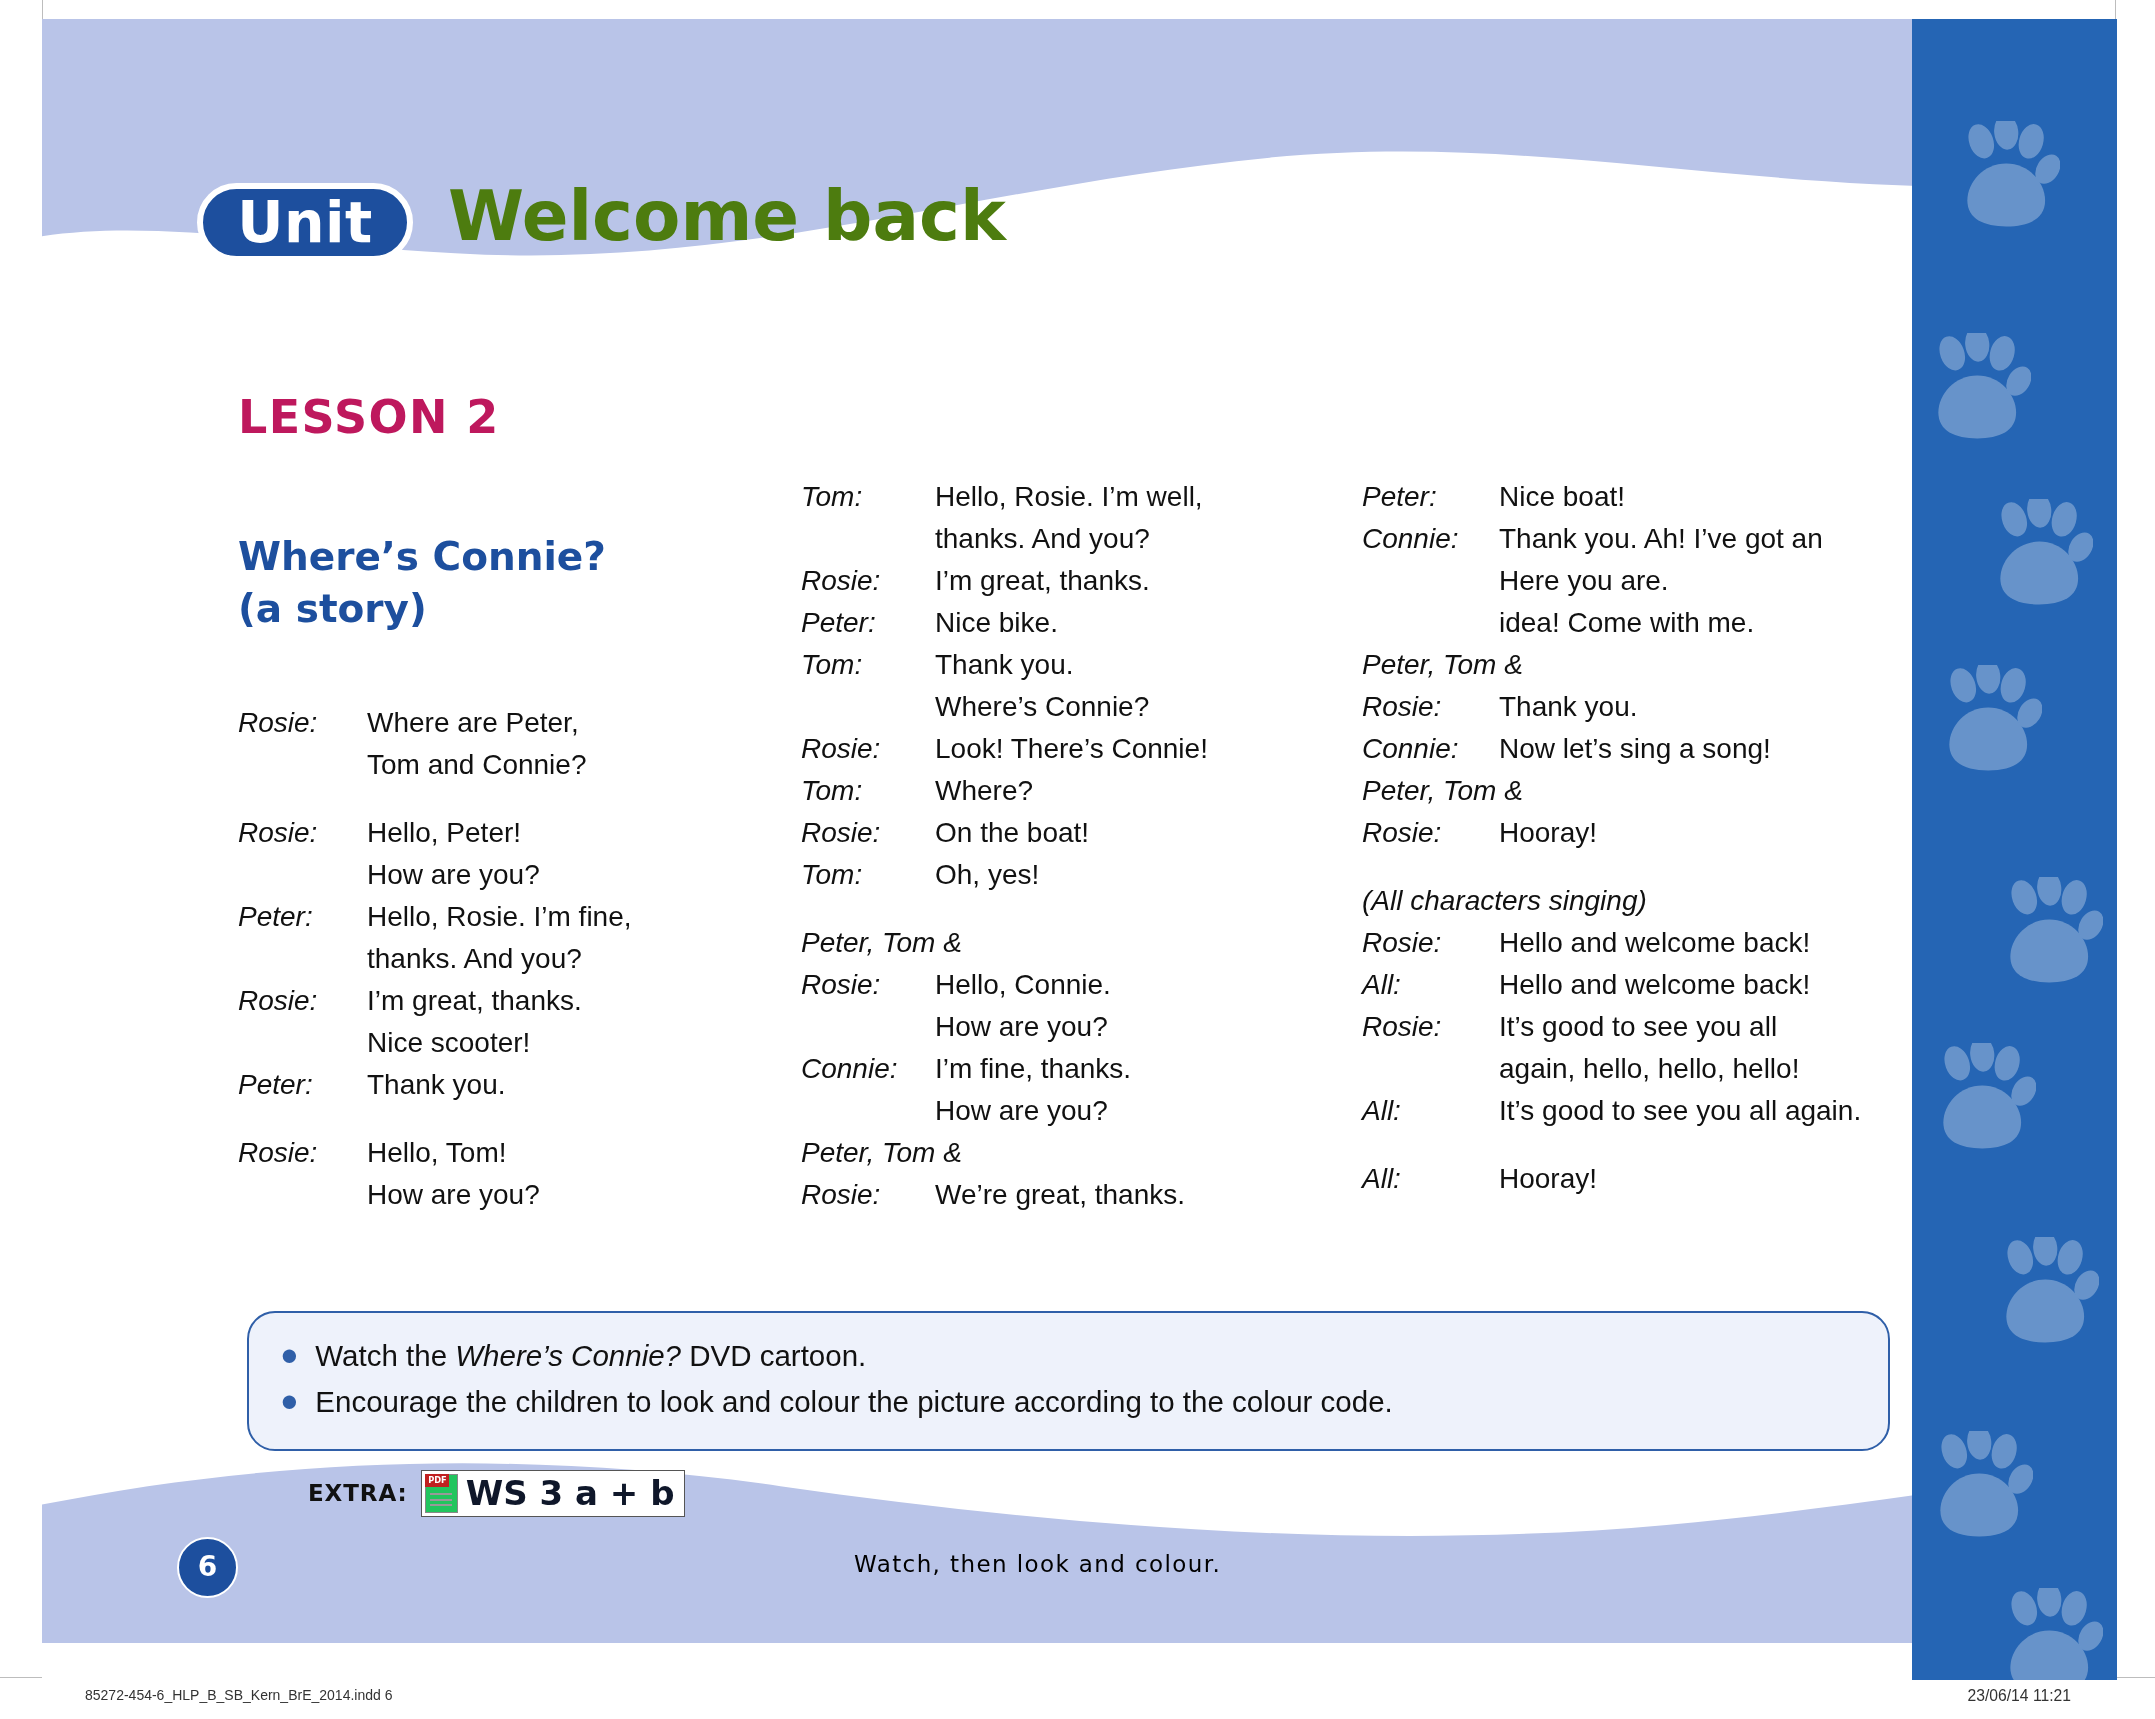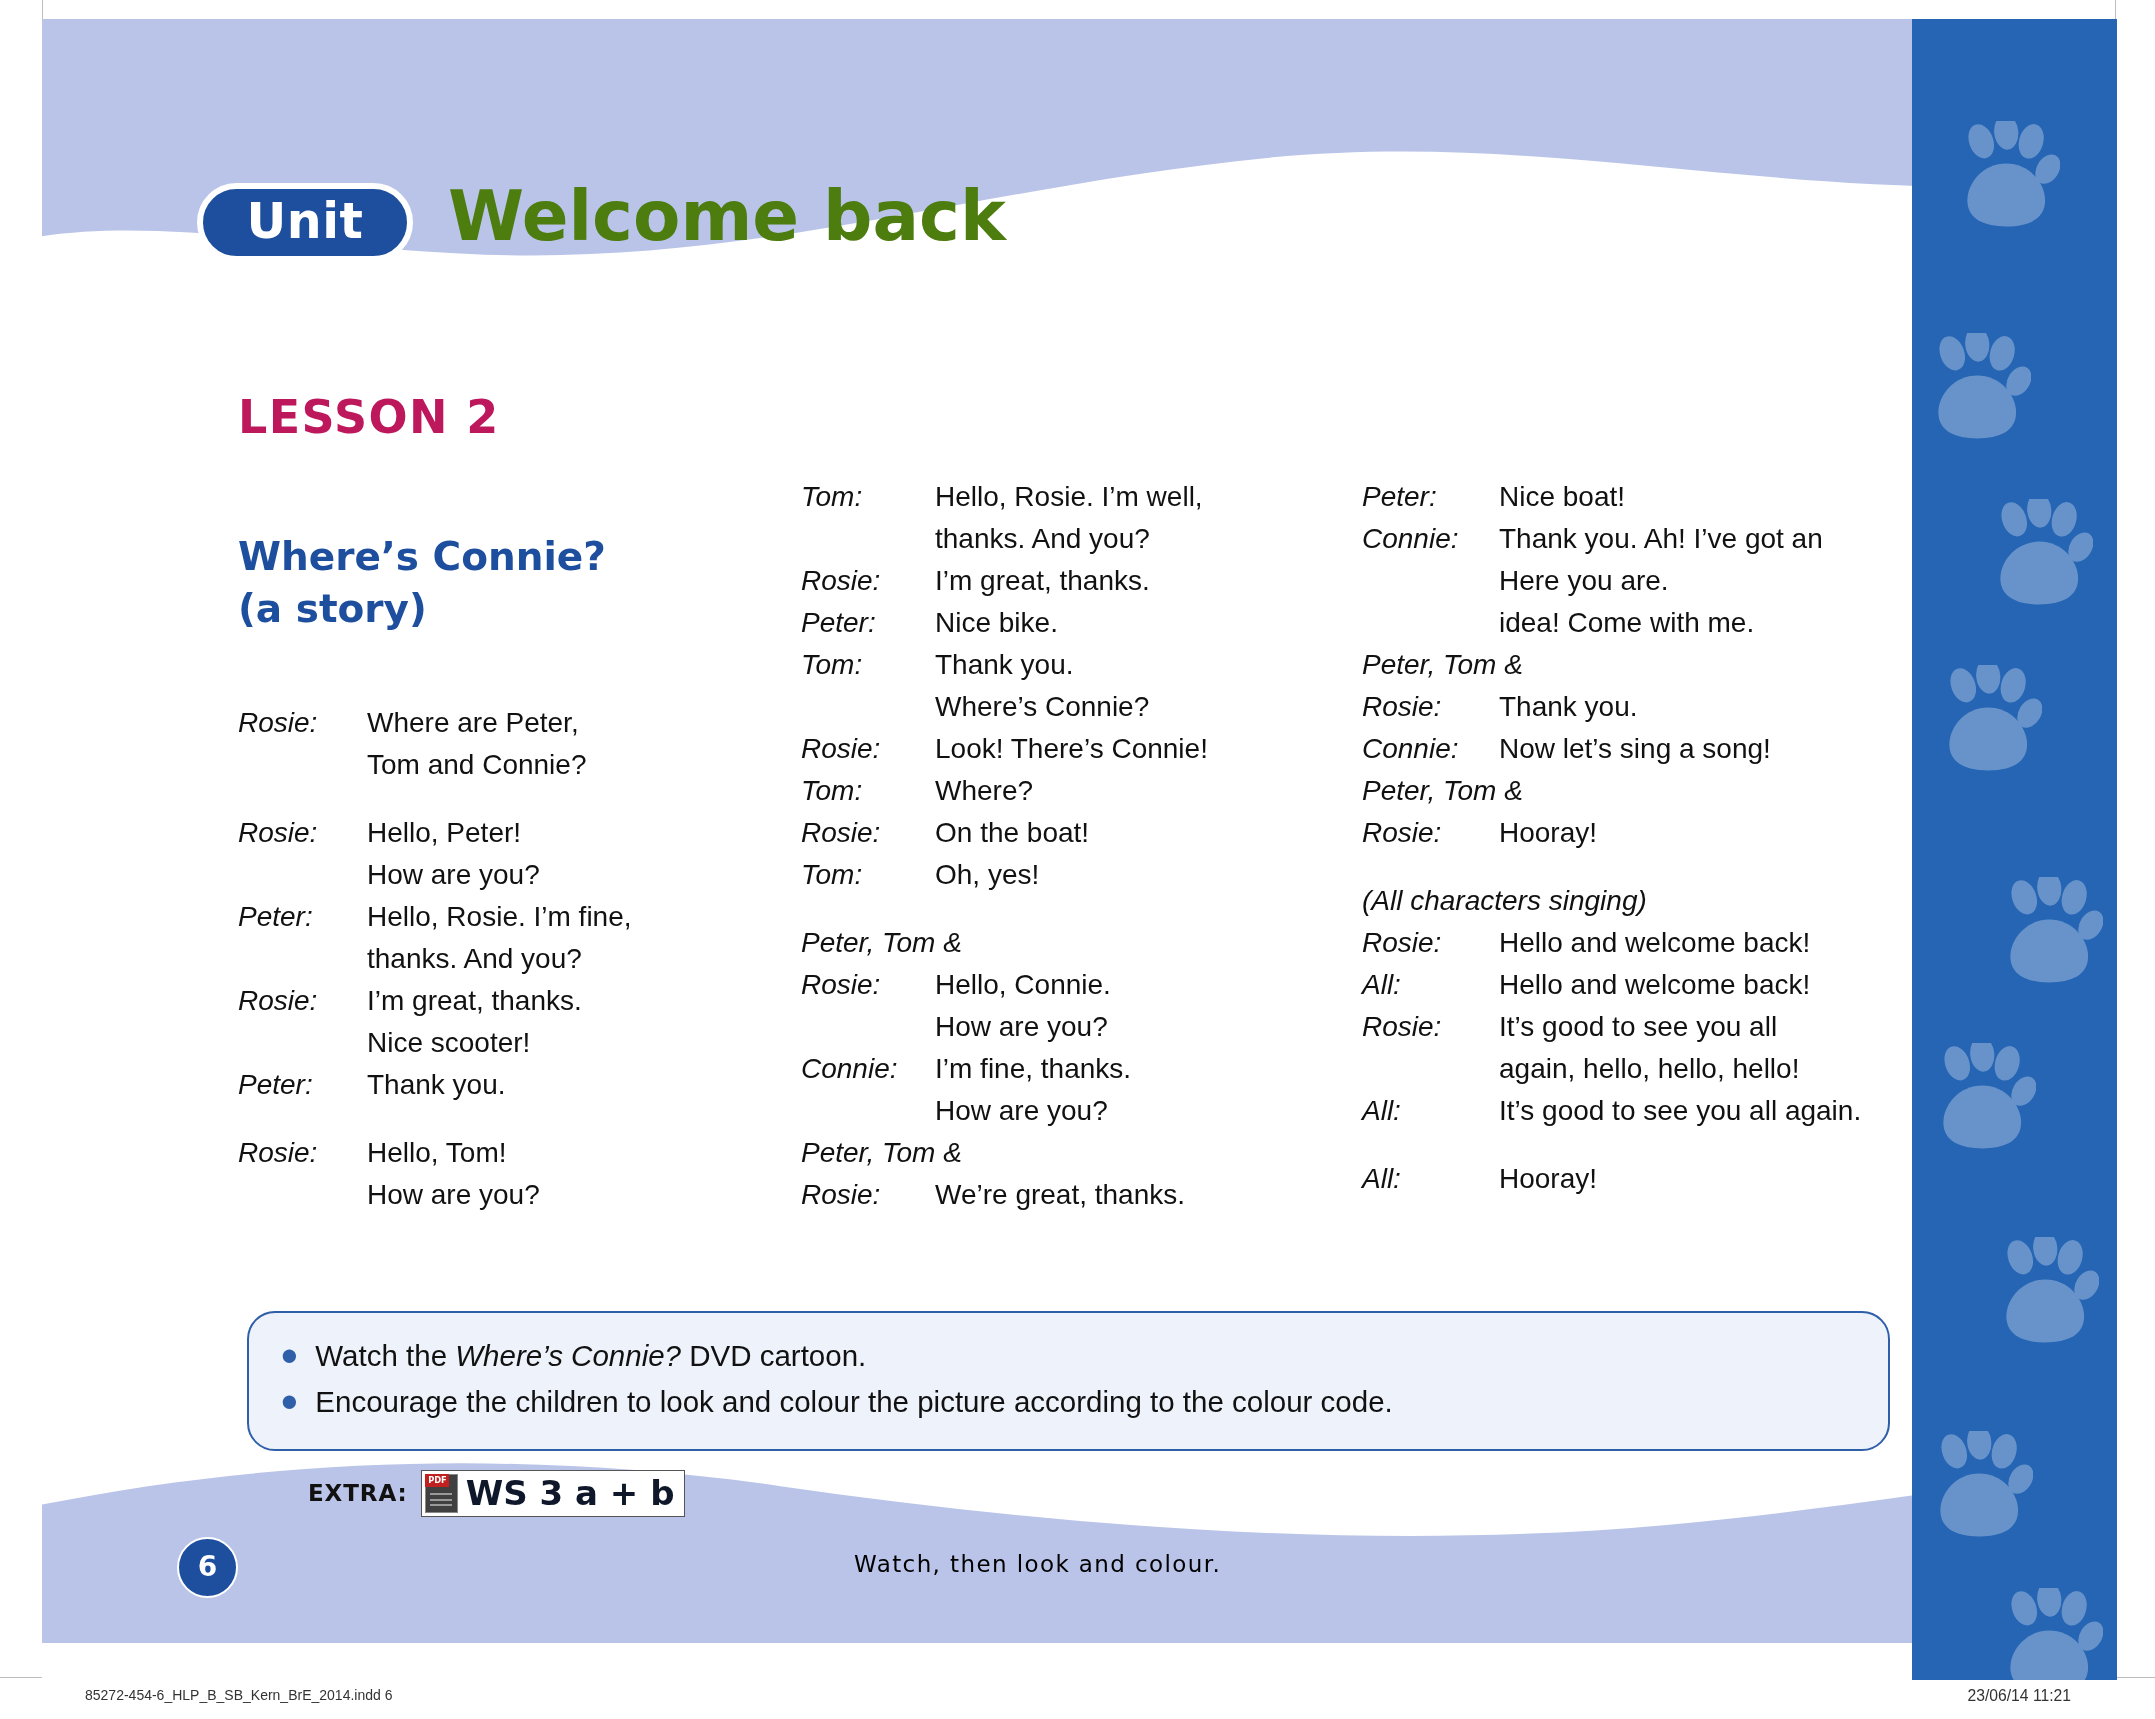--- a/index.html
+++ b/index.html
@@ -82,21 +82,21 @@
     top: 164px;
     width: 216px;
     height: 79px;
     border-radius: 40px;
     background: #1d4f9e;
     border: 6.5px solid #ffffff;
     box-sizing: border-box;
     color: #ffffff;
     font-family: "DejaVu Sans", sans-serif;
     font-weight: bold;
-    font-size: 49px;
+    font-size: 57px;
     line-height: 66px;
     text-align: center;
     letter-spacing: 0.5px;
   }
   .unit-title {
     position: absolute;
     left: 406px;
     top: 157px;
     color: #4d7c0f;
     font-family: "DejaVu Sans", sans-serif;
@@ -206,21 +206,21 @@
     align-items: center;
     border: 1.8px solid #555555;
     padding: 2.8px 9.2px 2.8px 3.7px;
     background: #ffffff;
   }
   .pdf-icon {
     width: 31px;
     height: 37px;
     position: relative;
     margin-right: 7.4px;
-    background: #404040;
+    background: #22c55e;
     border: 0.9px solid #888888;
   }
   .pdf-icon .tag {
     position: absolute;
     left: -0.9px; top: -0.9px;
     width: 24px;
     height: 13px;
     background: #c02020;
     color: #ffffff;
     font-size: 8.3px;

